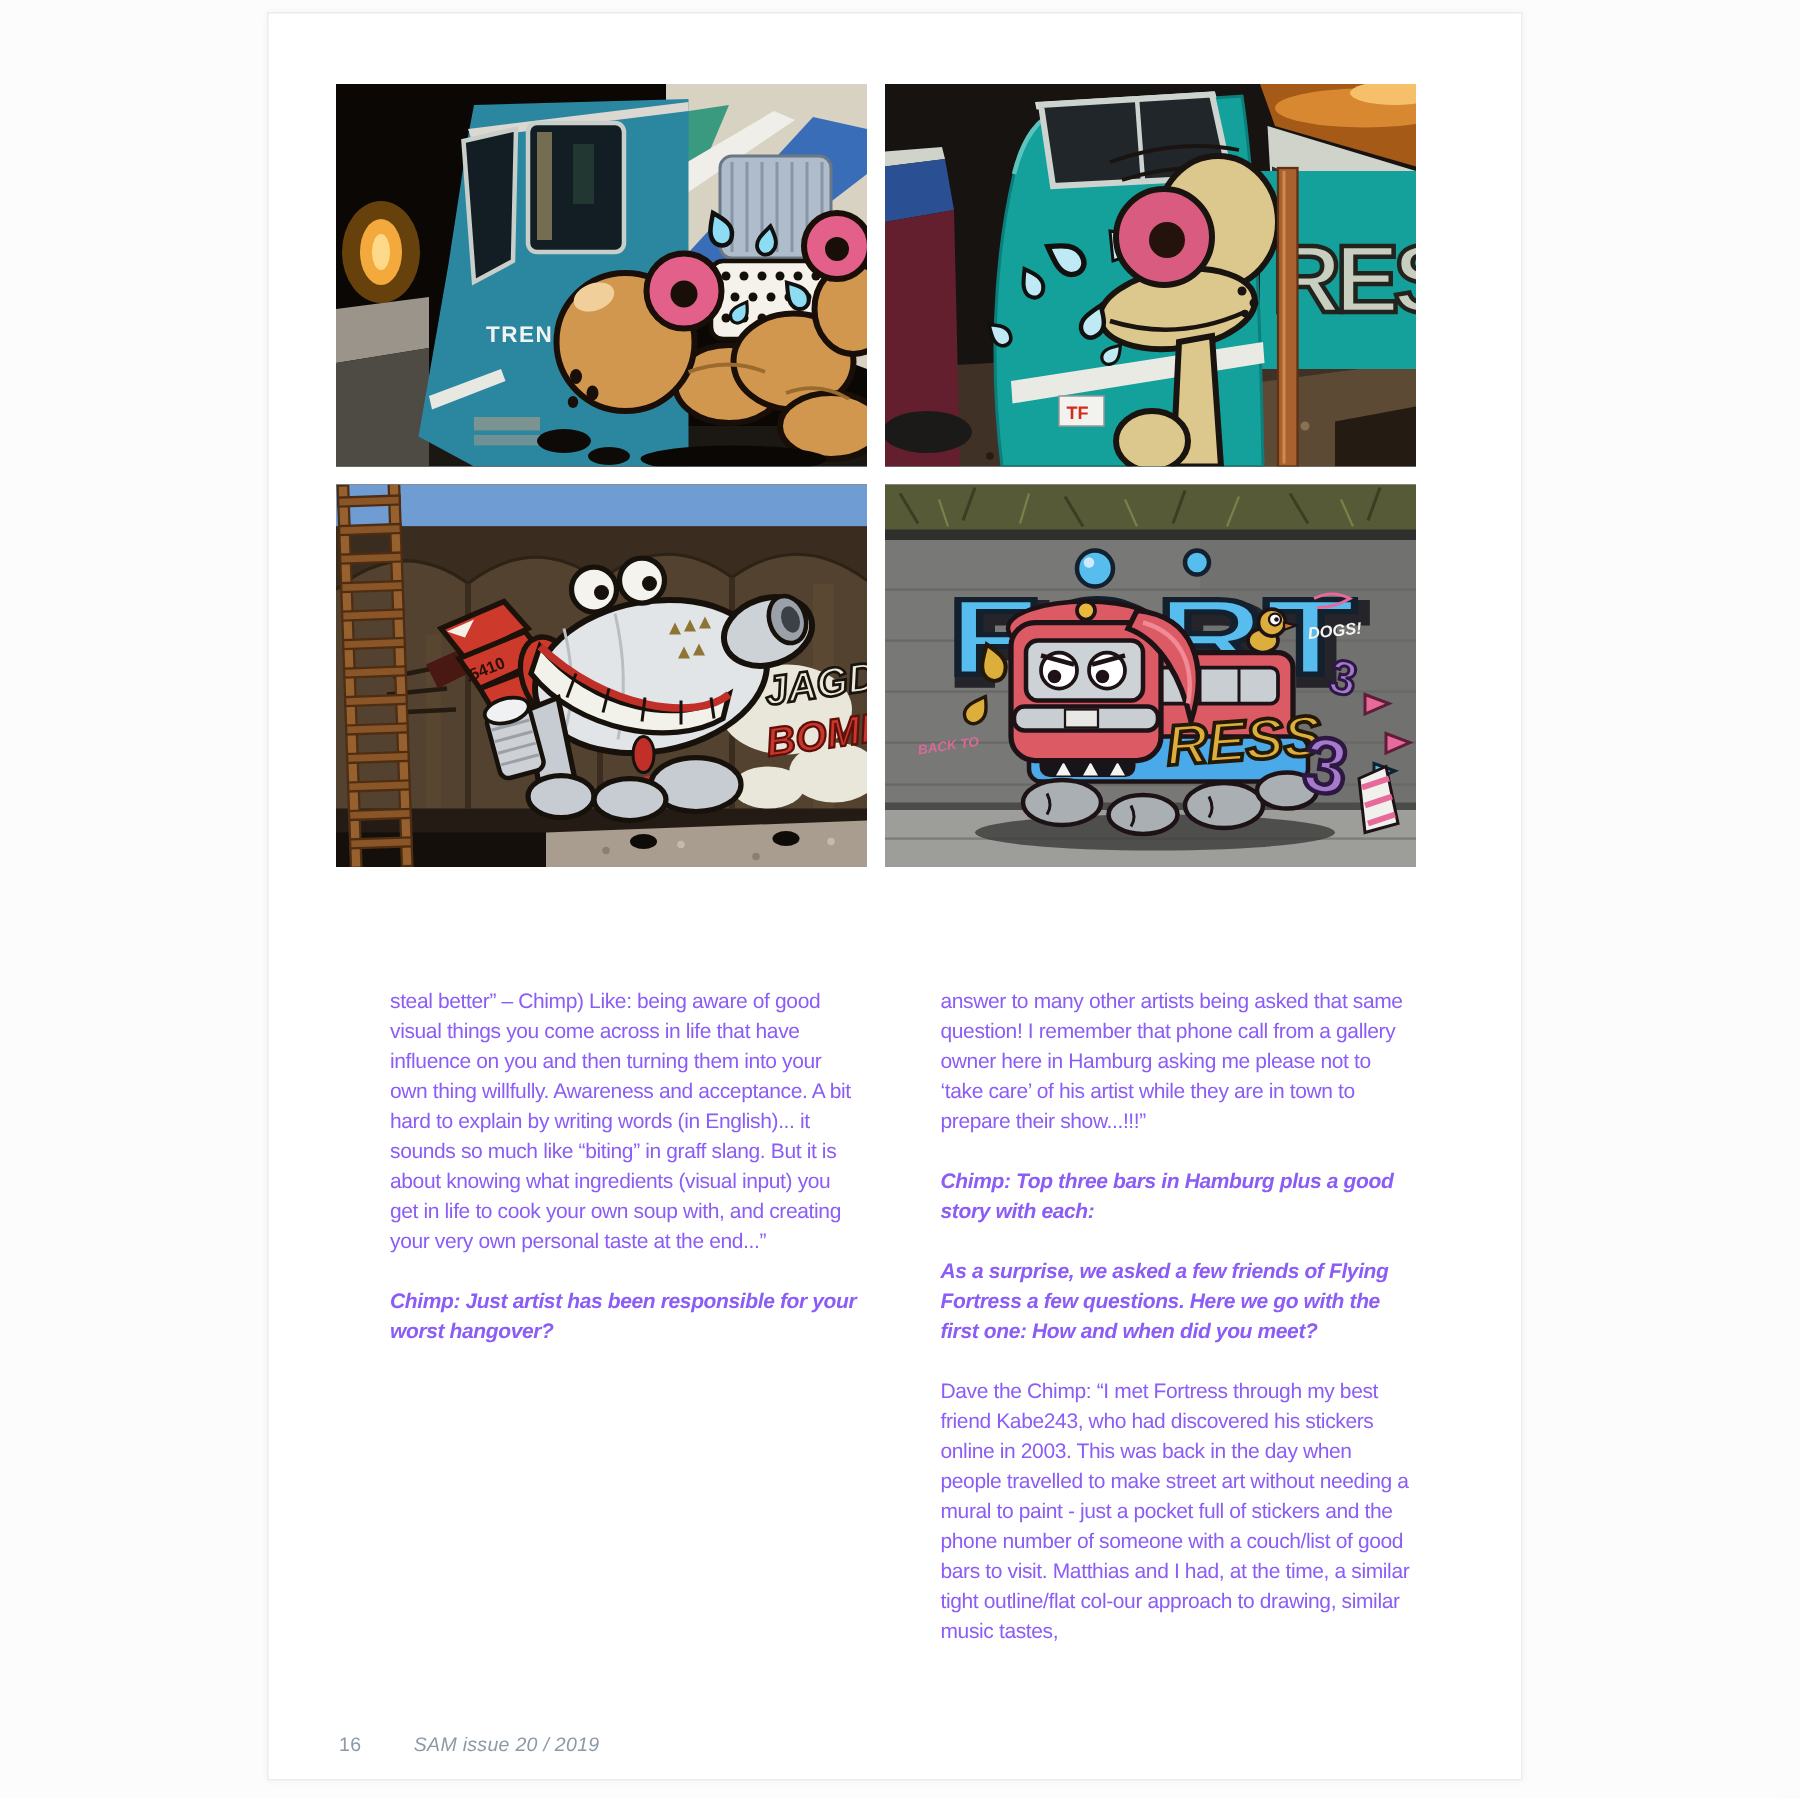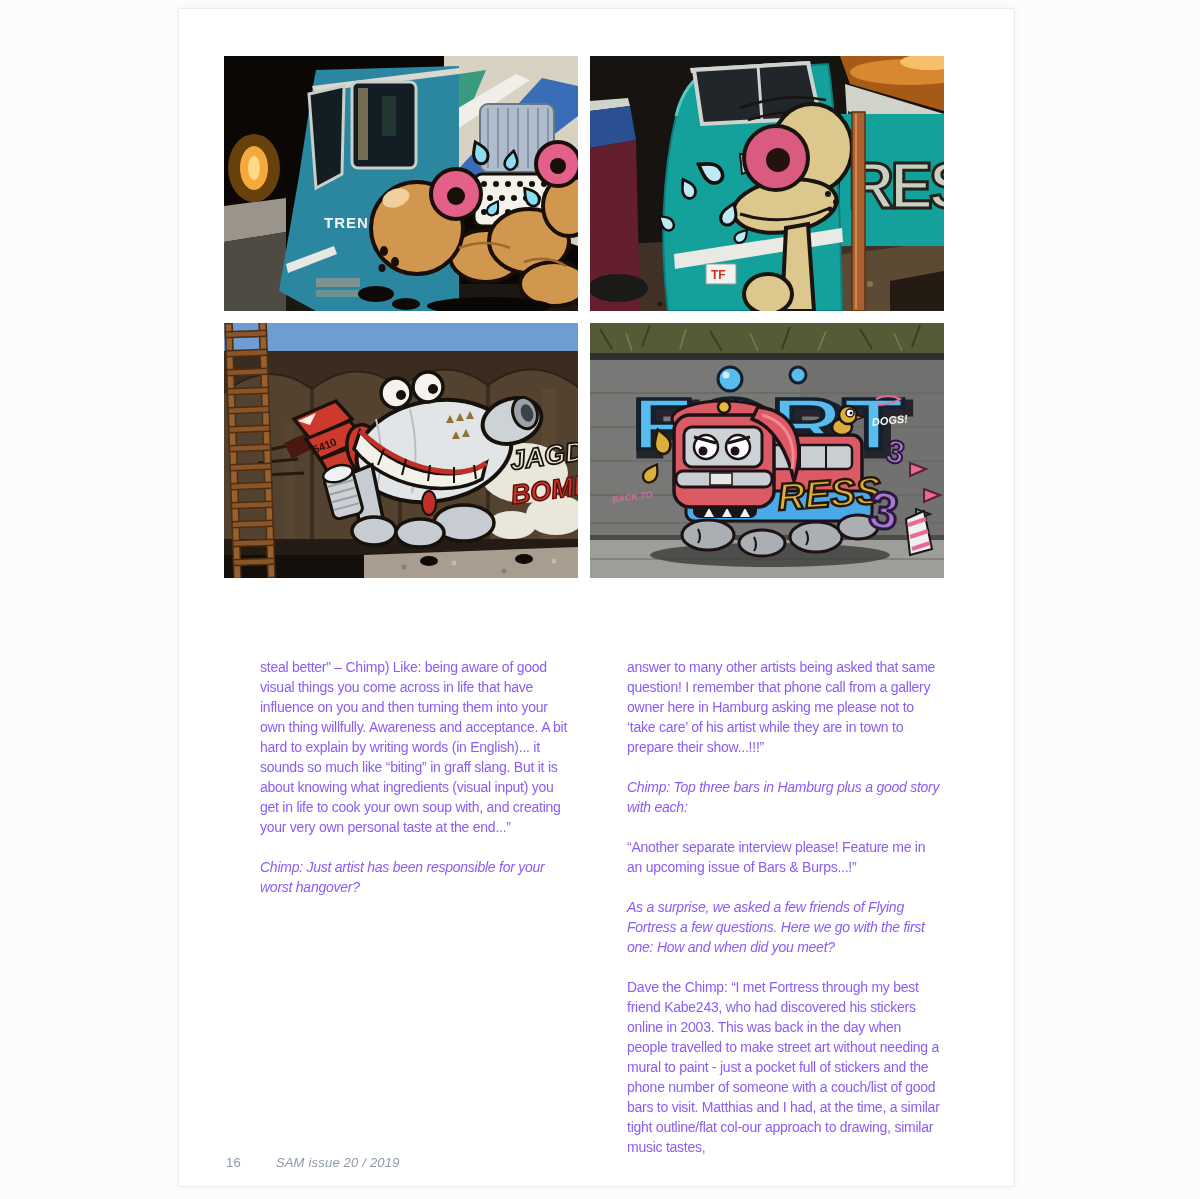--- a/index.html
+++ b/index.html
@@ -22,21 +22,21 @@
   #photo2{left:411px;top:47px;}
   #photo3{left:45px;top:314px;}
   #photo4{left:411px;top:314px;}
   .col{
     position:absolute;top:648px;width:314px;
     font-size:14px;line-height:20px;letter-spacing:-0.25px;color:#8b5cf6;
   }
   .col-left{left:81px;}
   .col-right{left:420px;margin-left:28px;}
   .col p{margin:0 0 20px 0;}
-  .col p.question{font-weight:normal;font-style:italic;}
+  .col p.question{font-weight:bold;font-style:italic;}
   .footer{
     position:absolute;left:47px;top:1146px;height:20px;
     font-size:13px;color:#8d99a6;letter-spacing:0.2px;
   }
   .footer .issue{margin-left:35px;font-style:italic;}
   svg text{font-family:"Liberation Sans", sans-serif;}
 </style>
 </head>
 <body>
 
@@ -451,21 +451,20 @@
       </svg>
     </div>
 
     <div class="col col-left">
       <p>steal better” – Chimp) Like: being aware of good visual things you come across in life that have influence on you and then turning them into your own thing willfully. Awareness and acceptance. A bit hard to explain by writing words (in English)... it sounds so much like “biting” in graff slang. But it is about knowing what ingredients (visual input) you get in life to cook your own soup with, and creating your very own personal taste at the end...”</p>
       <p class="question">Chimp: Just artist has been responsible for your worst hangover?</p>
     </div>
     <div class="col col-right">
       <p>answer to many other artists being asked that same question! I remember that phone call from a gallery owner here in Hamburg asking me please not to ‘take care’ of his artist while they are in town to prepare their show...!!!”</p>
       <p class="question">Chimp: Top three bars in Hamburg plus a good story with each:</p>
-      <p>“Another separate interview please! Feature me in an upcoming issue of Bars &amp; Burps...!”</p>
       <p class="question">As a surprise, we asked a few friends of Flying Fortress a few questions. Here we go with the first one: How and when did you meet?</p>
       <p>Dave the Chimp: “I met Fortress through my best friend Kabe243, who had discovered his stickers online in 2003. This was back in the day when people travelled to make street art without needing a mural to paint - just a pocket full of stickers and the phone number of someone with a couch/list of good bars to visit. Matthias and I had, at the time, a similar tight outline/flat col-our approach to drawing, similar music tastes,</p>
     </div>
 
     <div class="footer">
       <span>16</span><span class="issue">SAM issue 20 / 2019</span>
     </div>
 
   </div>
 </div>

